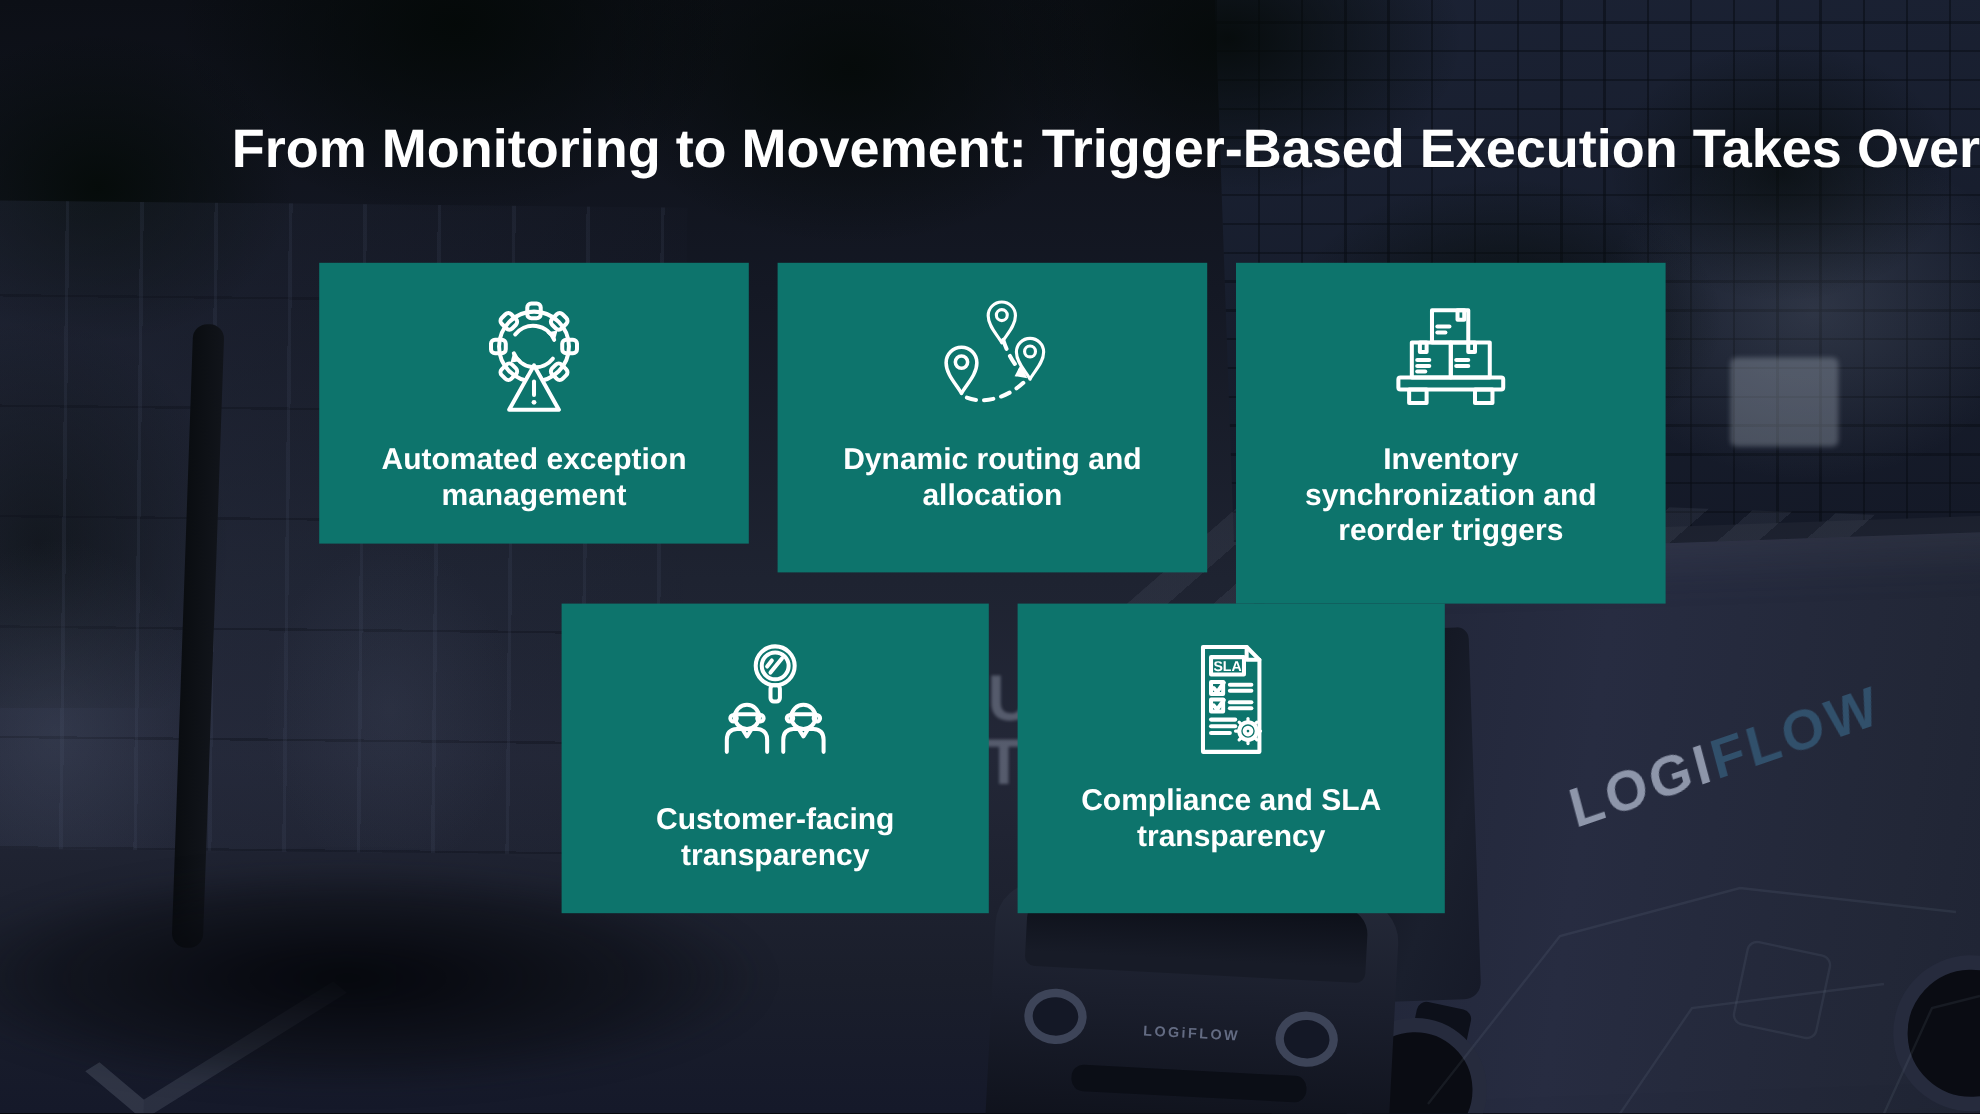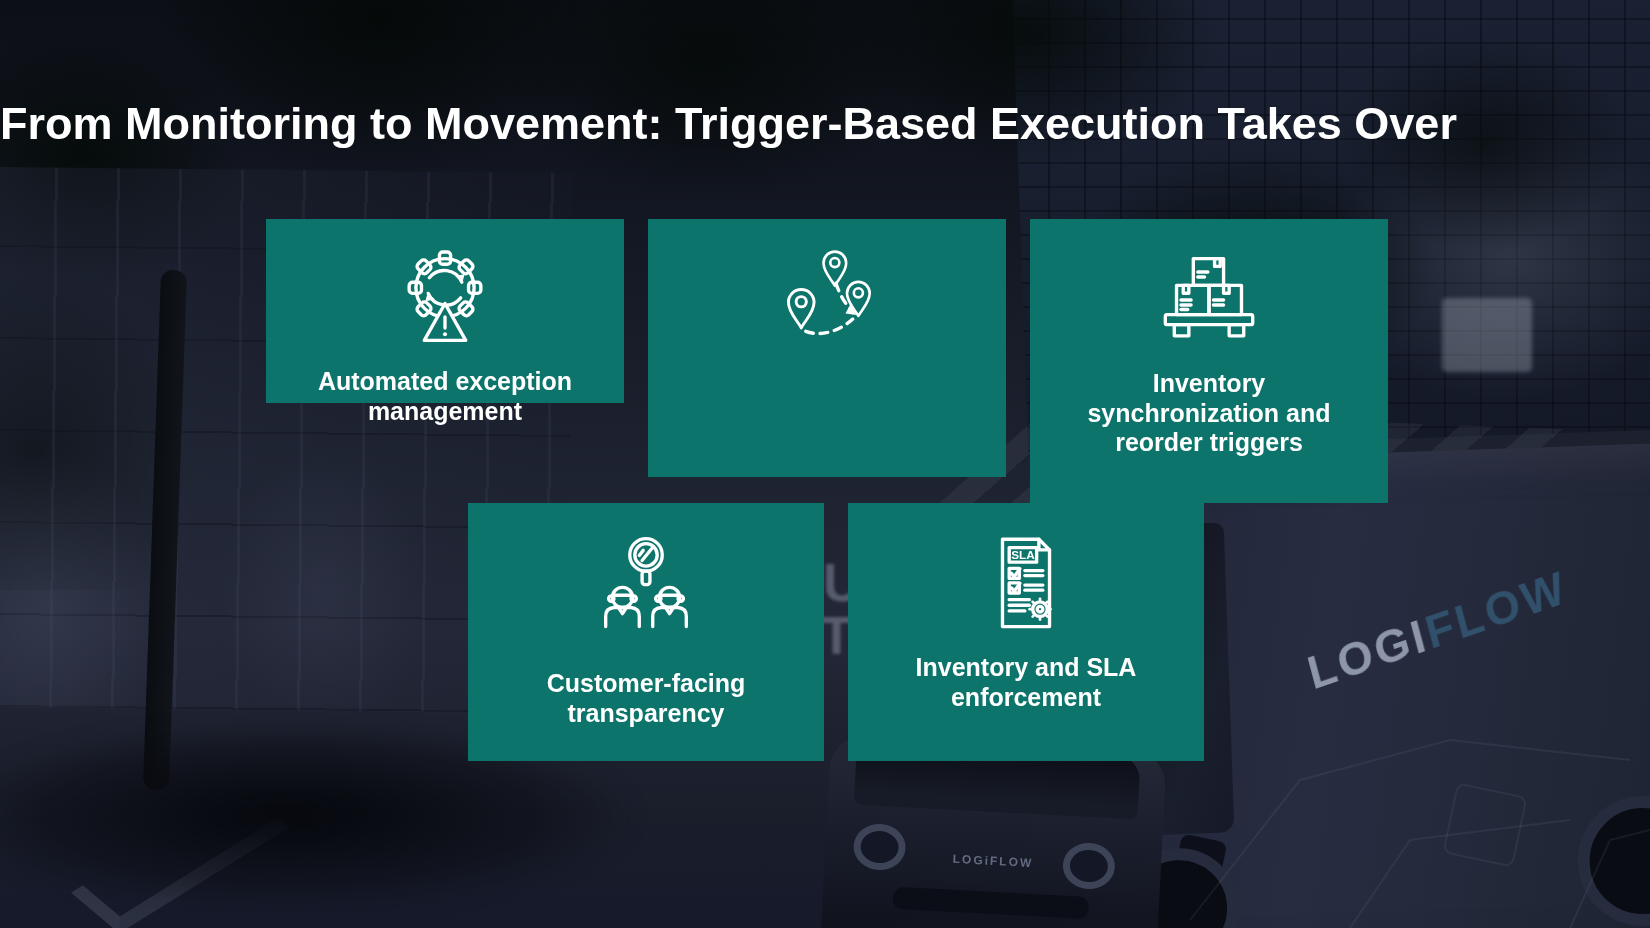--- a/index.html
+++ b/index.html
@@ -118,34 +118,34 @@
   .headlight.h-left{left:28px;top:88px;}
   .headlight.h-right{left:238px;top:96px;}
   .front-logo{position:absolute;left:0;right:0;top:112px;text-align:center;
     font-size:12px;font-weight:700;letter-spacing:2px;color:#636b82;}
   .grille{position:absolute;left:70px;top:150px;width:196px;height:22px;border-radius:10px;background:#0b0e16;}
   
   .route-overlay{left:1150px;top:540px;width:500px;height:388px;z-index:1;opacity:.8;}
   
   .title{
     position:absolute;left:0;top:98px;width:1650px;z-index:5;
-    text-align:left;color:var(--text_white);
+    text-align:right;color:var(--text_white);
     font-size:45px;font-weight:800;letter-spacing:0;
   }
   .card{
     position:absolute;z-index:5;background:var(--card_teal);
     display:flex;flex-direction:column;align-items:center;padding-top:24px;
   }
   .icon-box{height:114px;display:flex;align-items:center;justify-content:center;text-align:center;}
   .card-label{
     margin-top:12px;max-width:302px;
     color:var(--text_white);font-size:25px;font-weight:700;
     line-height:1.18;text-align:center;
   }
-  #card-1{left:266px;top:219px;width:358px;height:184px;}
+  #card-1{left:266px;top:219px;width:358px;height:234px;}
   #card-2{left:648px;top:219px;width:358px;height:258px;}
   #card-3{left:1030px;top:219px;width:358px;height:284px;}
   #card-4{left:468px;top:503px;width:356px;height:258px;gap:16px;}
   #card-5{left:848px;top:503px;width:356px;height:258px;}
   .icon-svg{stroke:#fff;fill:none;stroke-width:3;stroke-linecap:round;stroke-linejoin:round;}
   .mask-fill{fill:var(--card_teal);}
   .solid{fill:#fff;stroke:none;}
 </style>
 </head>
 <body>
@@ -233,20 +233,21 @@
         </g>
         <g transform="translate(27,52) scale(0.88)">
           <path d="M0 26 C-3.5 19 -13 10.5 -13 0 A13 13 0 1 1 13 0 C13 10.5 3.5 19 0 26 Z"></path>
           <circle cx="0" cy="-0.5" r="5.2"></circle>
         </g>
         <path d="M58 35 C61 44 65 52 71 58" stroke-dasharray="7 6"></path>
         <path d="M76 63.5 l-9.5 -1.5 l4.5 -8.5 Z" class="solid"></path>
         <path d="M31 78 C44 83 61 78 73 67" stroke-dasharray="7 6"></path>
       </svg>
     </div>
+    <div class="card-label">Dynamic routing and allocation</div>
   </div>
 
   <div class="card" id="card-3">
     <div class="icon-box">
       <svg class="icon-svg" width="112" height="112" viewBox="0 0 100 100">
         <rect x="21" y="37" width="29" height="26"></rect>
         <rect x="50" y="37" width="29" height="26"></rect>
         <rect x="36" y="13" width="27" height="24"></rect>
         <rect x="55" y="13" width="5" height="7"></rect>
         <rect x="27" y="37" width="5" height="7"></rect>
@@ -320,16 +321,16 @@
           <line x1="57.9" y1="77.1" x2="55.9" y2="79.1"></line>
           <line x1="56" y1="72.5" x2="53.2" y2="72.5"></line>
           <line x1="57.9" y1="67.9" x2="55.9" y2="65.9"></line>
           <line x1="62.5" y1="66" x2="62.5" y2="63.2"></line>
           <line x1="67.1" y1="67.9" x2="69.1" y2="65.9"></line>
         </g>
         <circle cx="62.5" cy="72.5" r="6.5" class="mask-fill" stroke="#fff"></circle>
         <circle cx="62.5" cy="72.5" r="2.5"></circle>
       </svg>
     </div>
-    <div class="card-label">Inventory and SLA enforcement</div>
+    <div class="card-label">Compliance and SLA transparency</div>
   </div>
 
 </div>
 
 </body></html>

